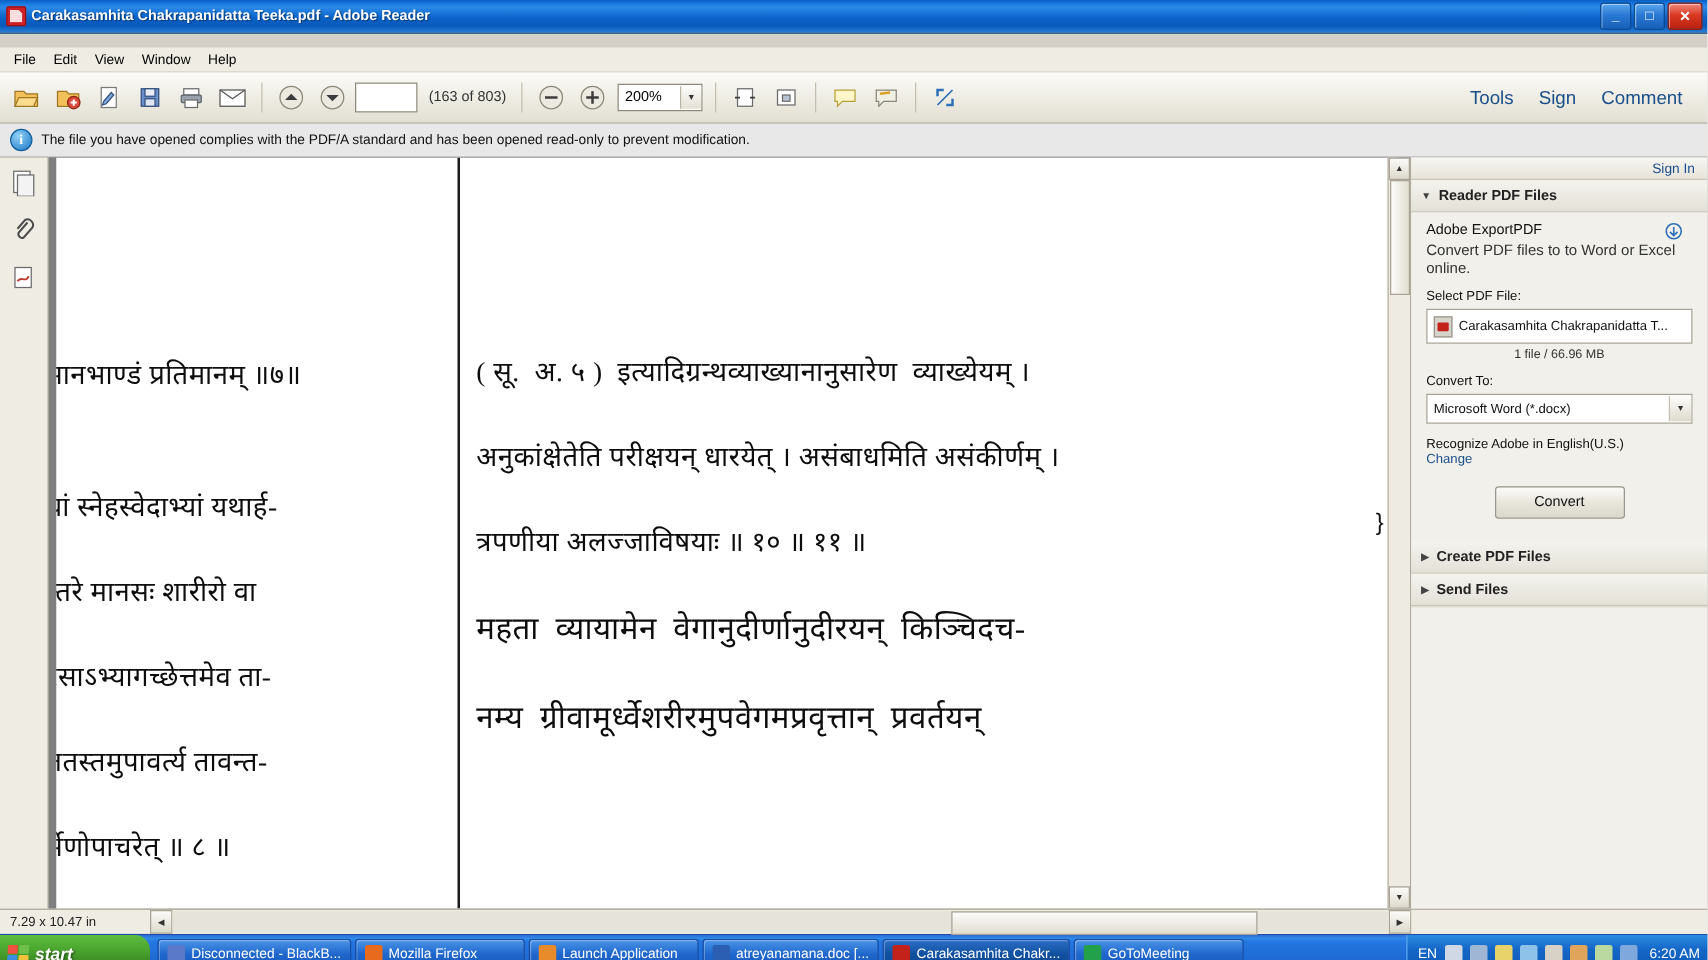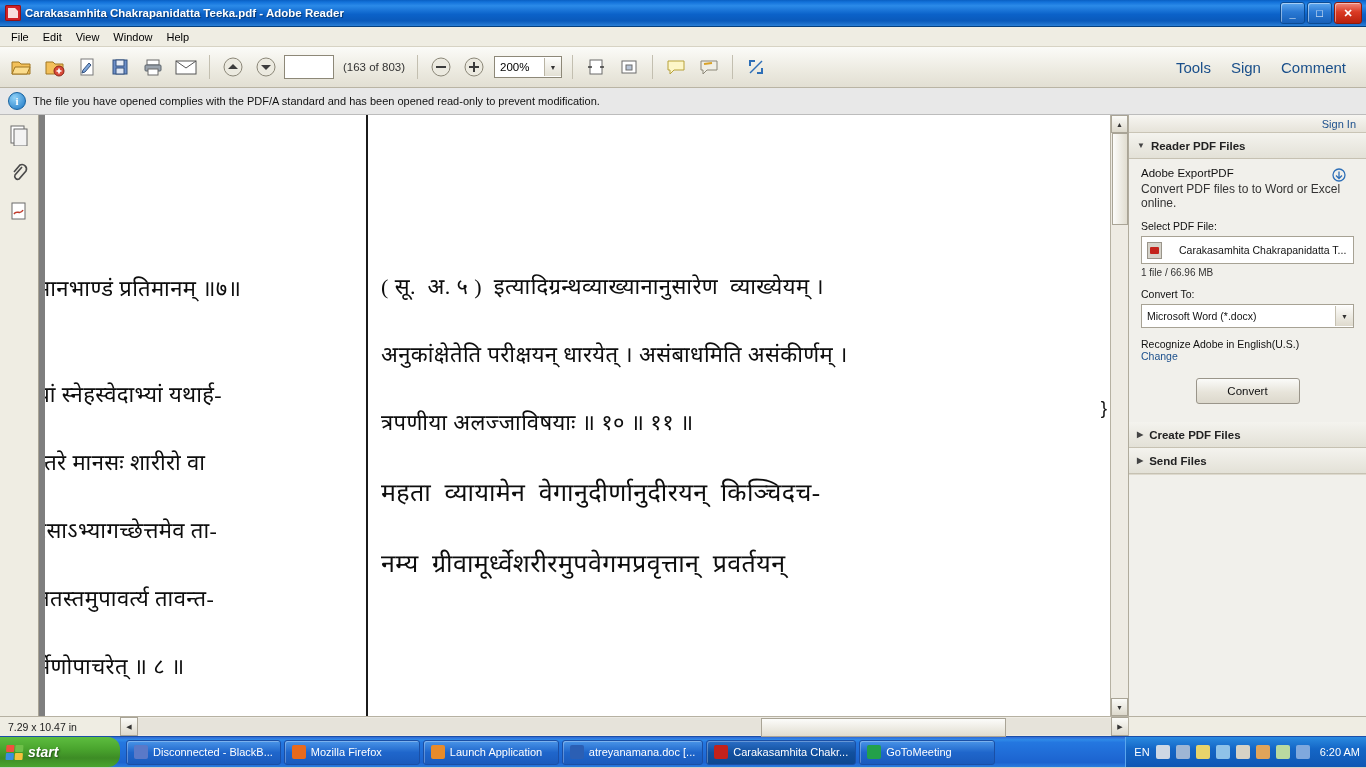--- a/index.html
+++ b/index.html
@@ -41,21 +41,21 @@
     background:linear-gradient(to bottom,#5ea8ef,#2a79d4 45%,#1760b8);
     color:#fff;font-size:11px;font-weight:bold;
     display:flex;align-items:center;justify-content:center;
     box-shadow:inset 1px 1px 0 rgba(255,255,255,.45);
   }
   .tb-btn.close{background:linear-gradient(to bottom,#f08a7e,#da3a24 45%,#b9210d);border-color:#8e1b0b;width:26px;}
 
   
   .menubar{
     height:19px;background:#efede3;display:flex;align-items:center;
-    border-bottom:1px solid #d7d3c4;padding-left:4px;
+    border-bottom:1px solid #d7d3c4;padding-left:4px;margin-top:11px;
   }
   .menubar span{padding:2px 7px;color:#000;font-size:11px;}
 
   
   .toolbar{
     height:40px;background:linear-gradient(to bottom,#fbfbf8,#eceae0 60%,#e2dfd3);
     border-bottom:1px solid #b9b4a4;
     display:flex;align-items:center;padding:0 6px;gap:3px;
   }
   .tool{width:28px;height:28px;display:flex;align-items:center;justify-content:center;border:1px solid transparent;border-radius:3px;}
@@ -149,25 +149,25 @@
     border-bottom:1px solid #c6c1b2;display:flex;align-items:center;padding-left:8px;gap:6px;
     font-weight:bold;font-size:11.5px;color:#222;
   }
   .caret{font-size:8px;color:#444;}
   .panel-body{background:#f1f0eb;padding:8px 12px 6px 12px;flex:none;}
   .pb-title{font-size:11.5px;color:#111;margin-bottom:3px;}
   .pb-desc{font-size:12px;color:#333;line-height:14px;margin-bottom:10px;}
   .pb-label{font-size:10.5px;color:#111;margin-bottom:4px;}
   .file-select{
     height:26px;background:#fff;border:1px solid #a7a294;display:flex;align-items:center;
-    gap:17px;padding:0 5px;font-size:10.5px;color:#111;overflow:hidden;white-space:nowrap;
+    gap:5px;padding:0 5px;font-size:10.5px;color:#111;overflow:hidden;white-space:nowrap;
   }
   .pdf-mini{width:13px;height:15px;background:#d6d3ca;border:1px solid #9a958a;position:relative;flex:none;}
   .pdf-mini:after{content:"";position:absolute;left:2px;top:4px;width:9px;height:7px;background:#c3221b;border-radius:1px;}
-  .file-size{font-size:10px;color:#333;text-align:left;margin:3px 0 10px 0;}
+  .file-size{font-size:10px;color:#333;text-align:center;margin:3px 0 10px 0;}
   .select-box{
     height:22px;background:#fff;border:1px solid #a7a294;display:flex;align-items:center;
     padding-left:5px;font-size:10.5px;color:#111;
   }
   .select-box .arrow{
     margin-left:auto;width:17px;height:20px;border-left:1px solid #c5c0b1;
     background:linear-gradient(to bottom,#fcfcfa,#dedacd);
     display:flex;align-items:center;justify-content:center;font-size:7px;color:#333;
   }
   .recog{font-size:10.5px;color:#111;margin-top:10px;}
@@ -439,21 +439,21 @@
 
     <div class="rpanel">
       <div class="signin-bar">Sign In</div>
 
       <div class="panel-section">
         <span class="caret">▼</span>
         <span>Reader PDF Files</span>
       </div>
 
       <div class="panel-body">
-        <div style="display:flex;align-items:flex-end;">
+        <div style="display:flex;align-items:flex-start;">
           <div class="pb-title">Adobe ExportPDF</div>
           <div class="export-icon">
             <svg width="14" height="14" viewBox="0 0 14 14">
                 <circle cx="7" cy="7" r="6" fill="none" stroke="#2e6fb7" stroke-width="1.3"></circle>
                 <path d="M7 3.5v7M4 7.5l3 3 3-3" fill="none" stroke="#2e6fb7" stroke-width="1.3"></path>
               </svg>
           </div>
         </div>
         <div class="pb-desc">Convert PDF files to to Word or Excel online.</div>
 

